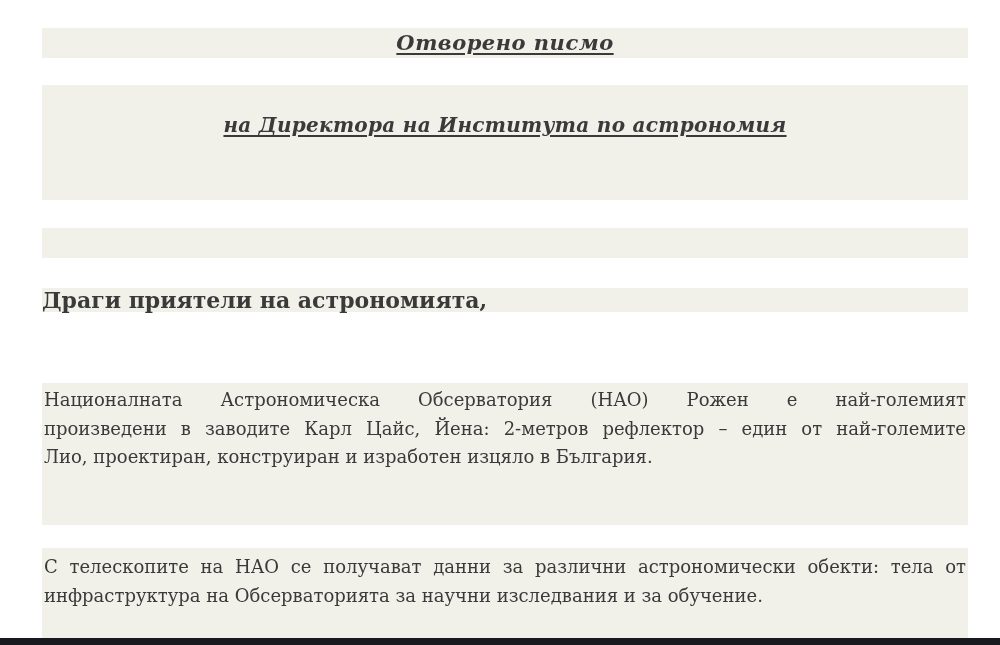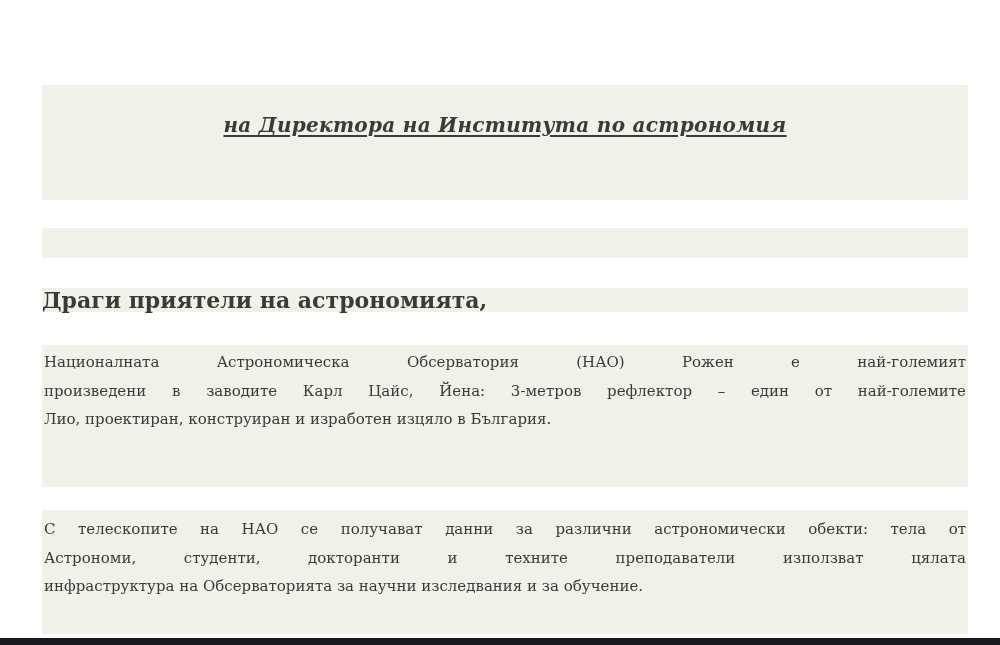--- a/index.html
+++ b/index.html
@@ -65,23 +65,24 @@
     height: 24px;
     background: var(--block-bg, #f1f0e9);
   }
   .salutation-band .salutation {
     font-size: 22px;
     font-weight: bold;
     line-height: 25px;
     white-space: nowrap;
   }
   .para-band {
-    font-size: 15px;
+    font-size: 18px;
     line-height: 28.5px;
     padding: 3px 2px 0 2px;
+    margin-top: 38px;
   }
   .para1 {
     top: 345px;
     height: 142px;
   }
   .para2 {
     top: 510px;
     height: 124px;
     padding-top: 5px;
   }
@@ -100,38 +101,40 @@
     width: 1000px;
     height: 7px;
     background: var(--bottom-bar, #18181f);
   }
 </style>
 </head>
 <body style="background: rgb(255, 255, 255);">
 
 <div class="page">
 
+  <div class="band title-band">
+    <span class="heading">Отворено писмо</span>
+  </div>
 
   <div class="band addressee-band">
     <span class="heading">на Директора на Института по астрономия</span>
   </div>
 
   <div class="band spacer-band"></div>
 
   <div class="band salutation-band">
     <span class="salutation">Драги приятели на астрономията,</span>
   </div>
 
   <div class="band para-band para1">
     <div class="jline">Националната Астрономическа Обсерватория (НАО) Рожен е най-големият</div>
-    <div class="jline">произведени в заводите Карл Цайс, Йена: 3-метров рефлектор – един от най-големите</div>
+    <div class="jline">произведени в заводите Карл Цайс, Йена: 2-метров рефлектор – един от най-големите</div>
     <div class="jline last">Лио, проектиран, конструиран и изработен изцяло в България.</div>
   </div>
 
   <div class="band para-band para2">
     <div class="jline">С телескопите на НАО се получават данни за различни астрономически обекти: тела от</div>
-    <div class="jline">Астрономи, студенти, докторанти и техните преподаватели използват цялата</div>
     <div class="jline last">инфраструктура на Обсерваторията за научни изследвания и за обучение.</div>
   </div>
 
   <div class="bottom-bar"></div>
 
 </div>
 
 </body></html>

